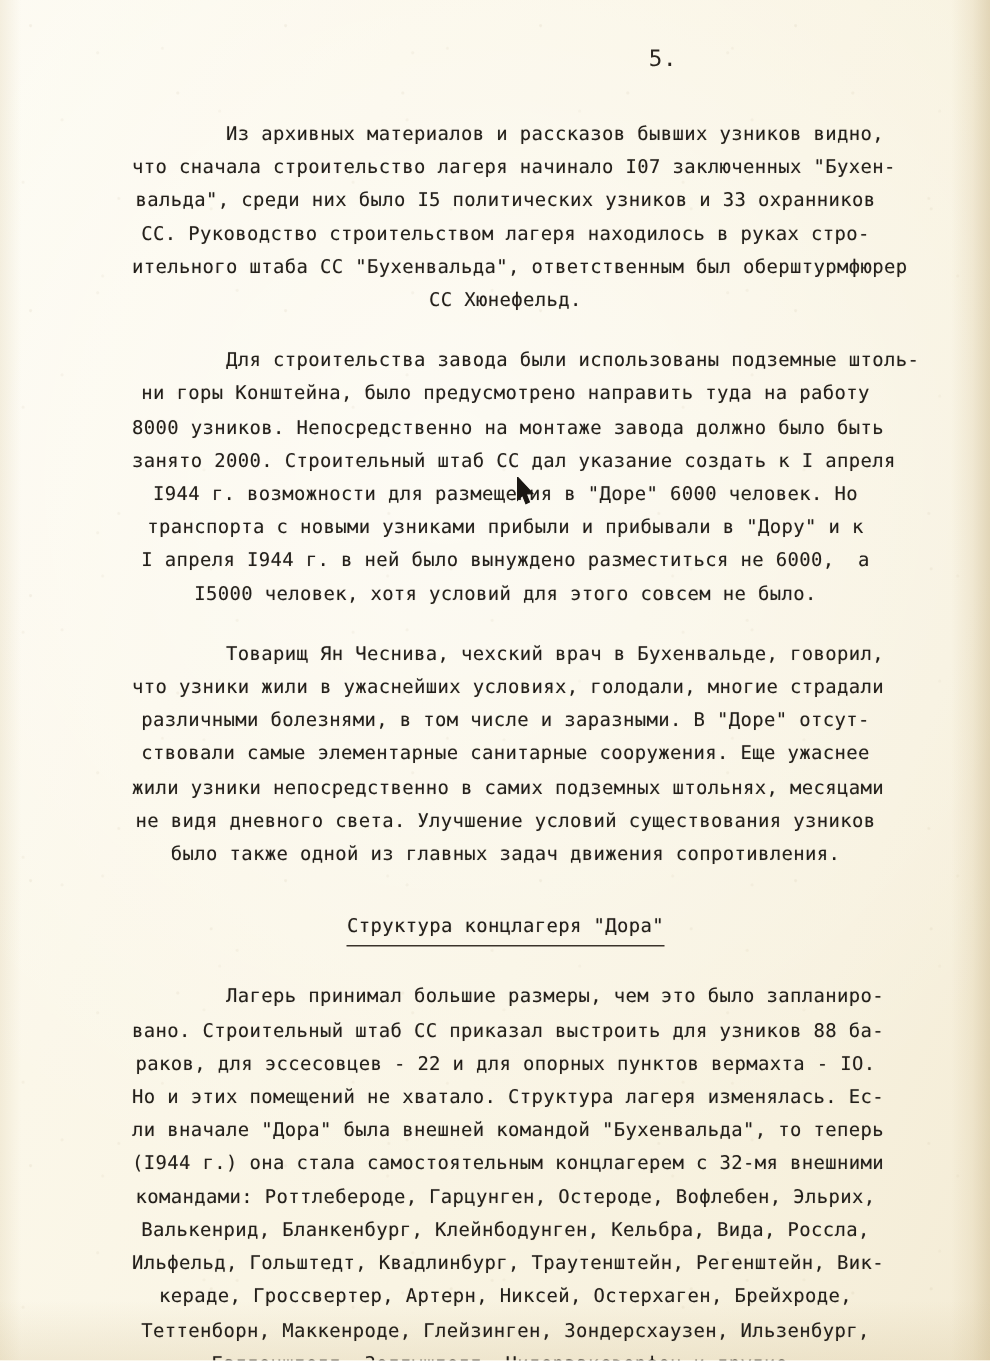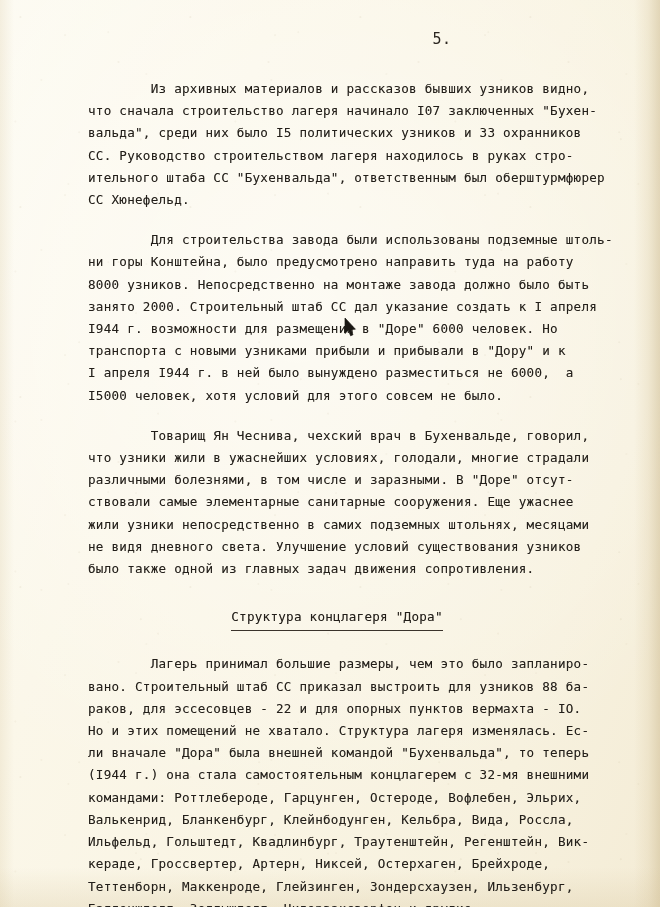--- a/index.html
+++ b/index.html
@@ -120,20 +120,21 @@
     color: #231f1a;
     letter-spacing: 0.25px;
     white-space: pre-wrap;
     font-family: "DejaVu Sans Mono", "Liberation Mono", monospace;
     text-shadow: 0 0 0.6px rgba(35,31,26,0.35);
   }
 
   .para .ln {
     display: block;
     white-space: pre;
+    text-align: center;
   }
 
   
   .heading {
     margin: 26px 0 22px 0;
     text-align: center;
     font-size: 12.6px;
     line-height: 22.2px;
     letter-spacing: 0.25px;
     color: #231f1a;

